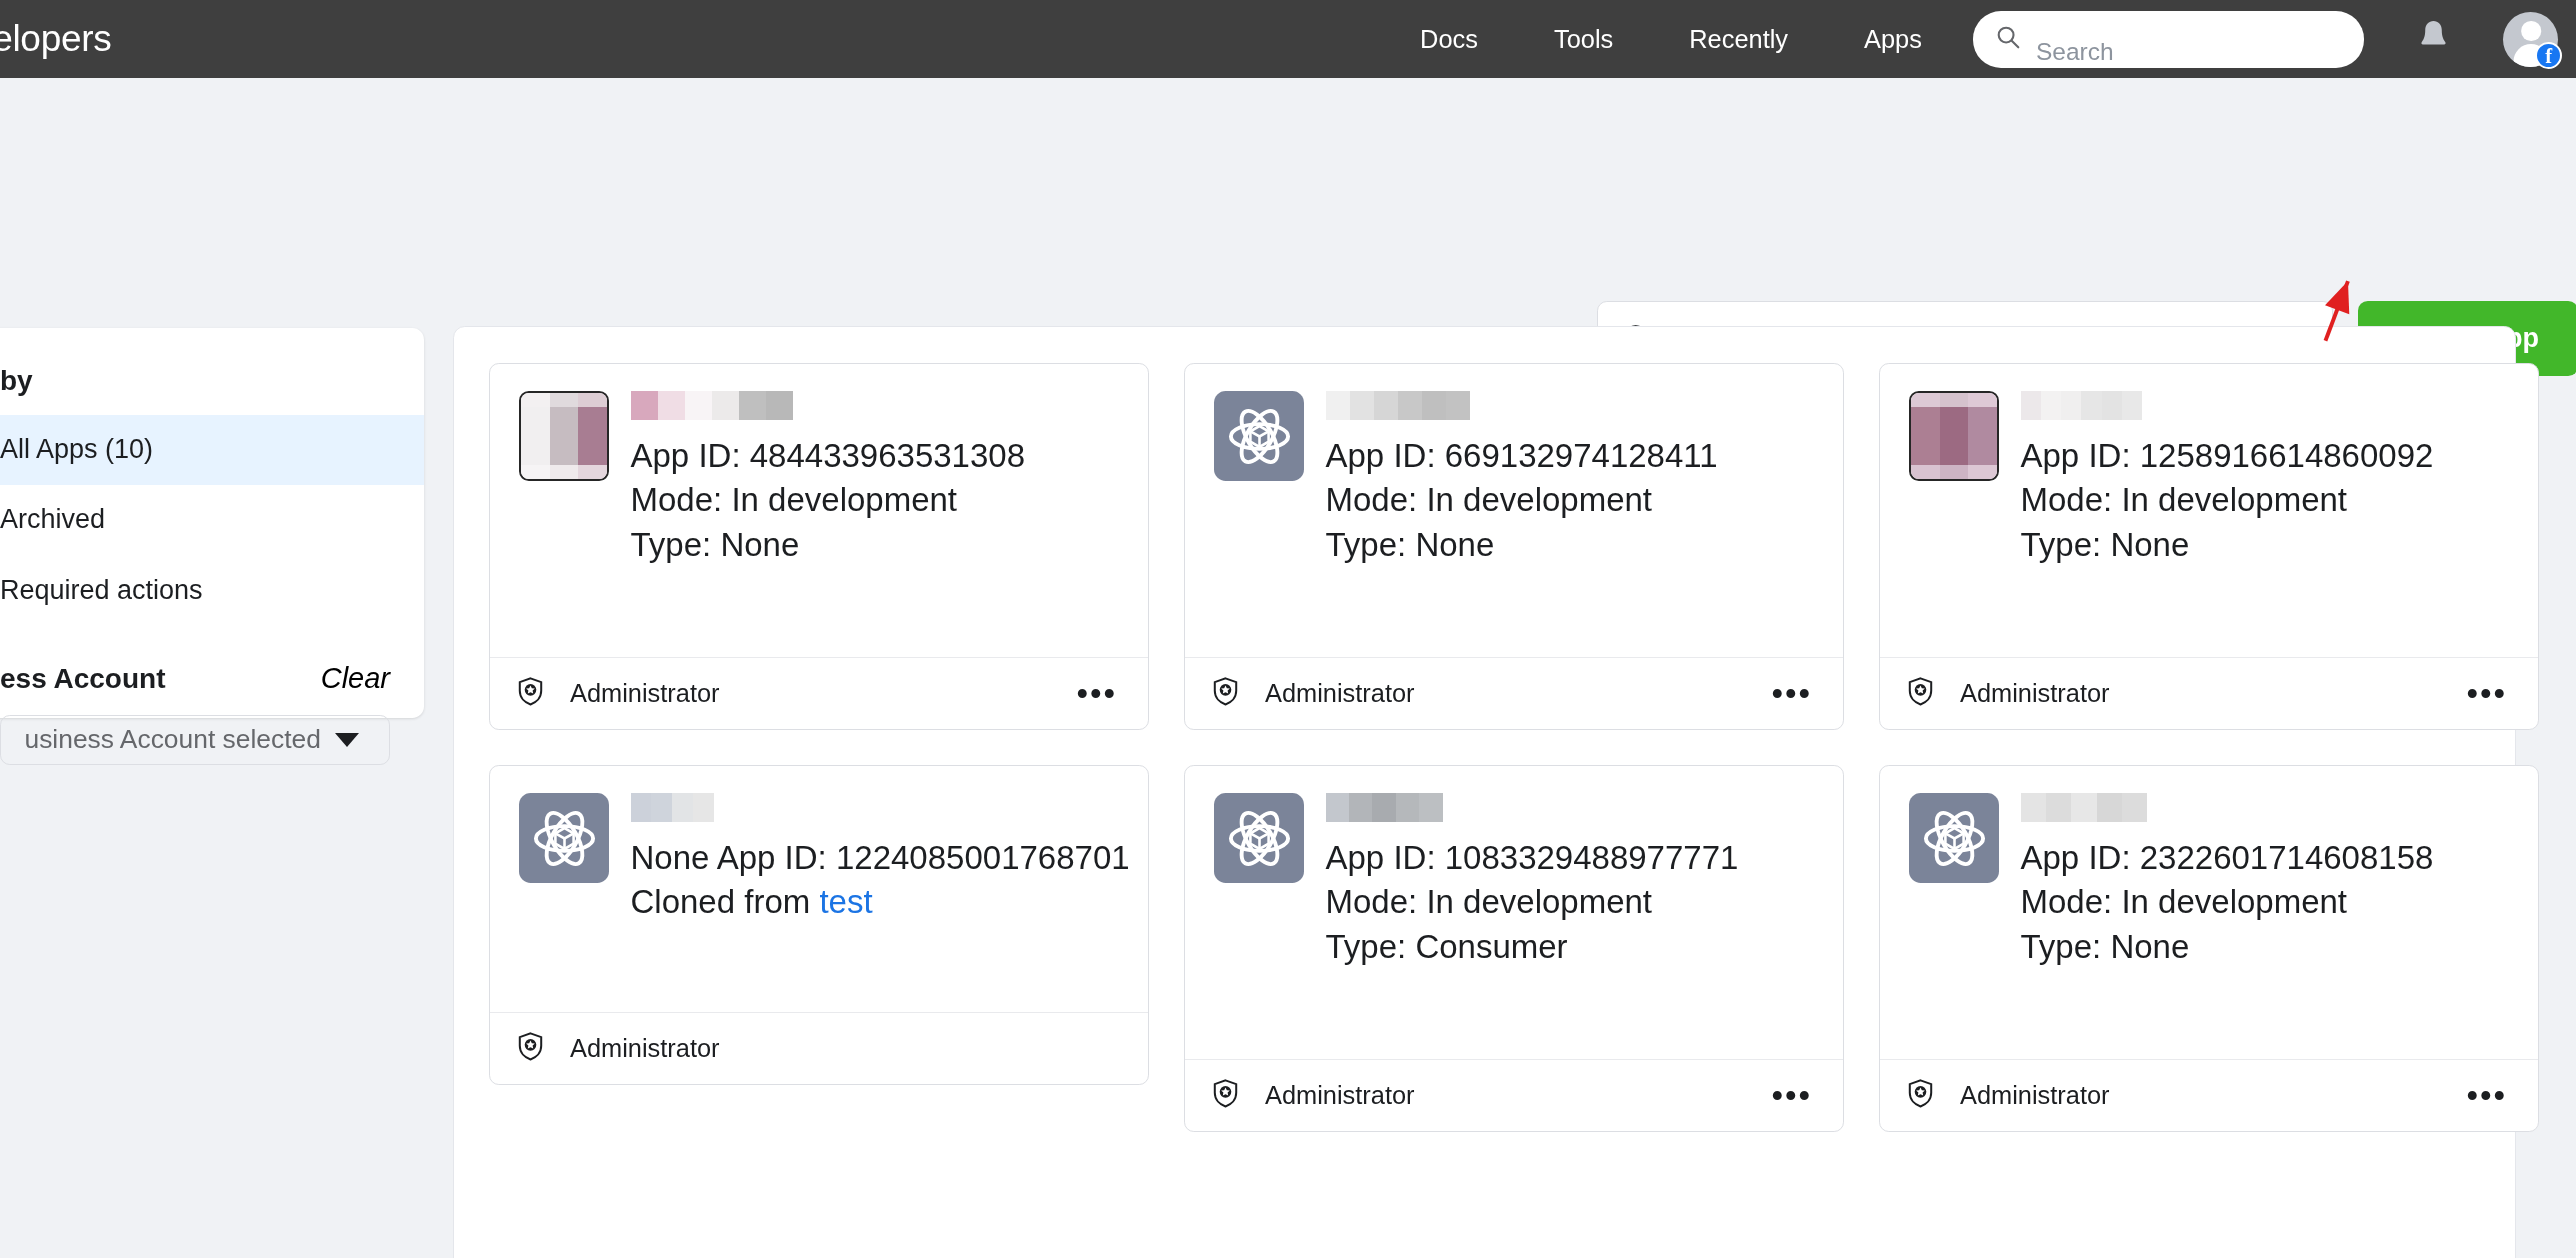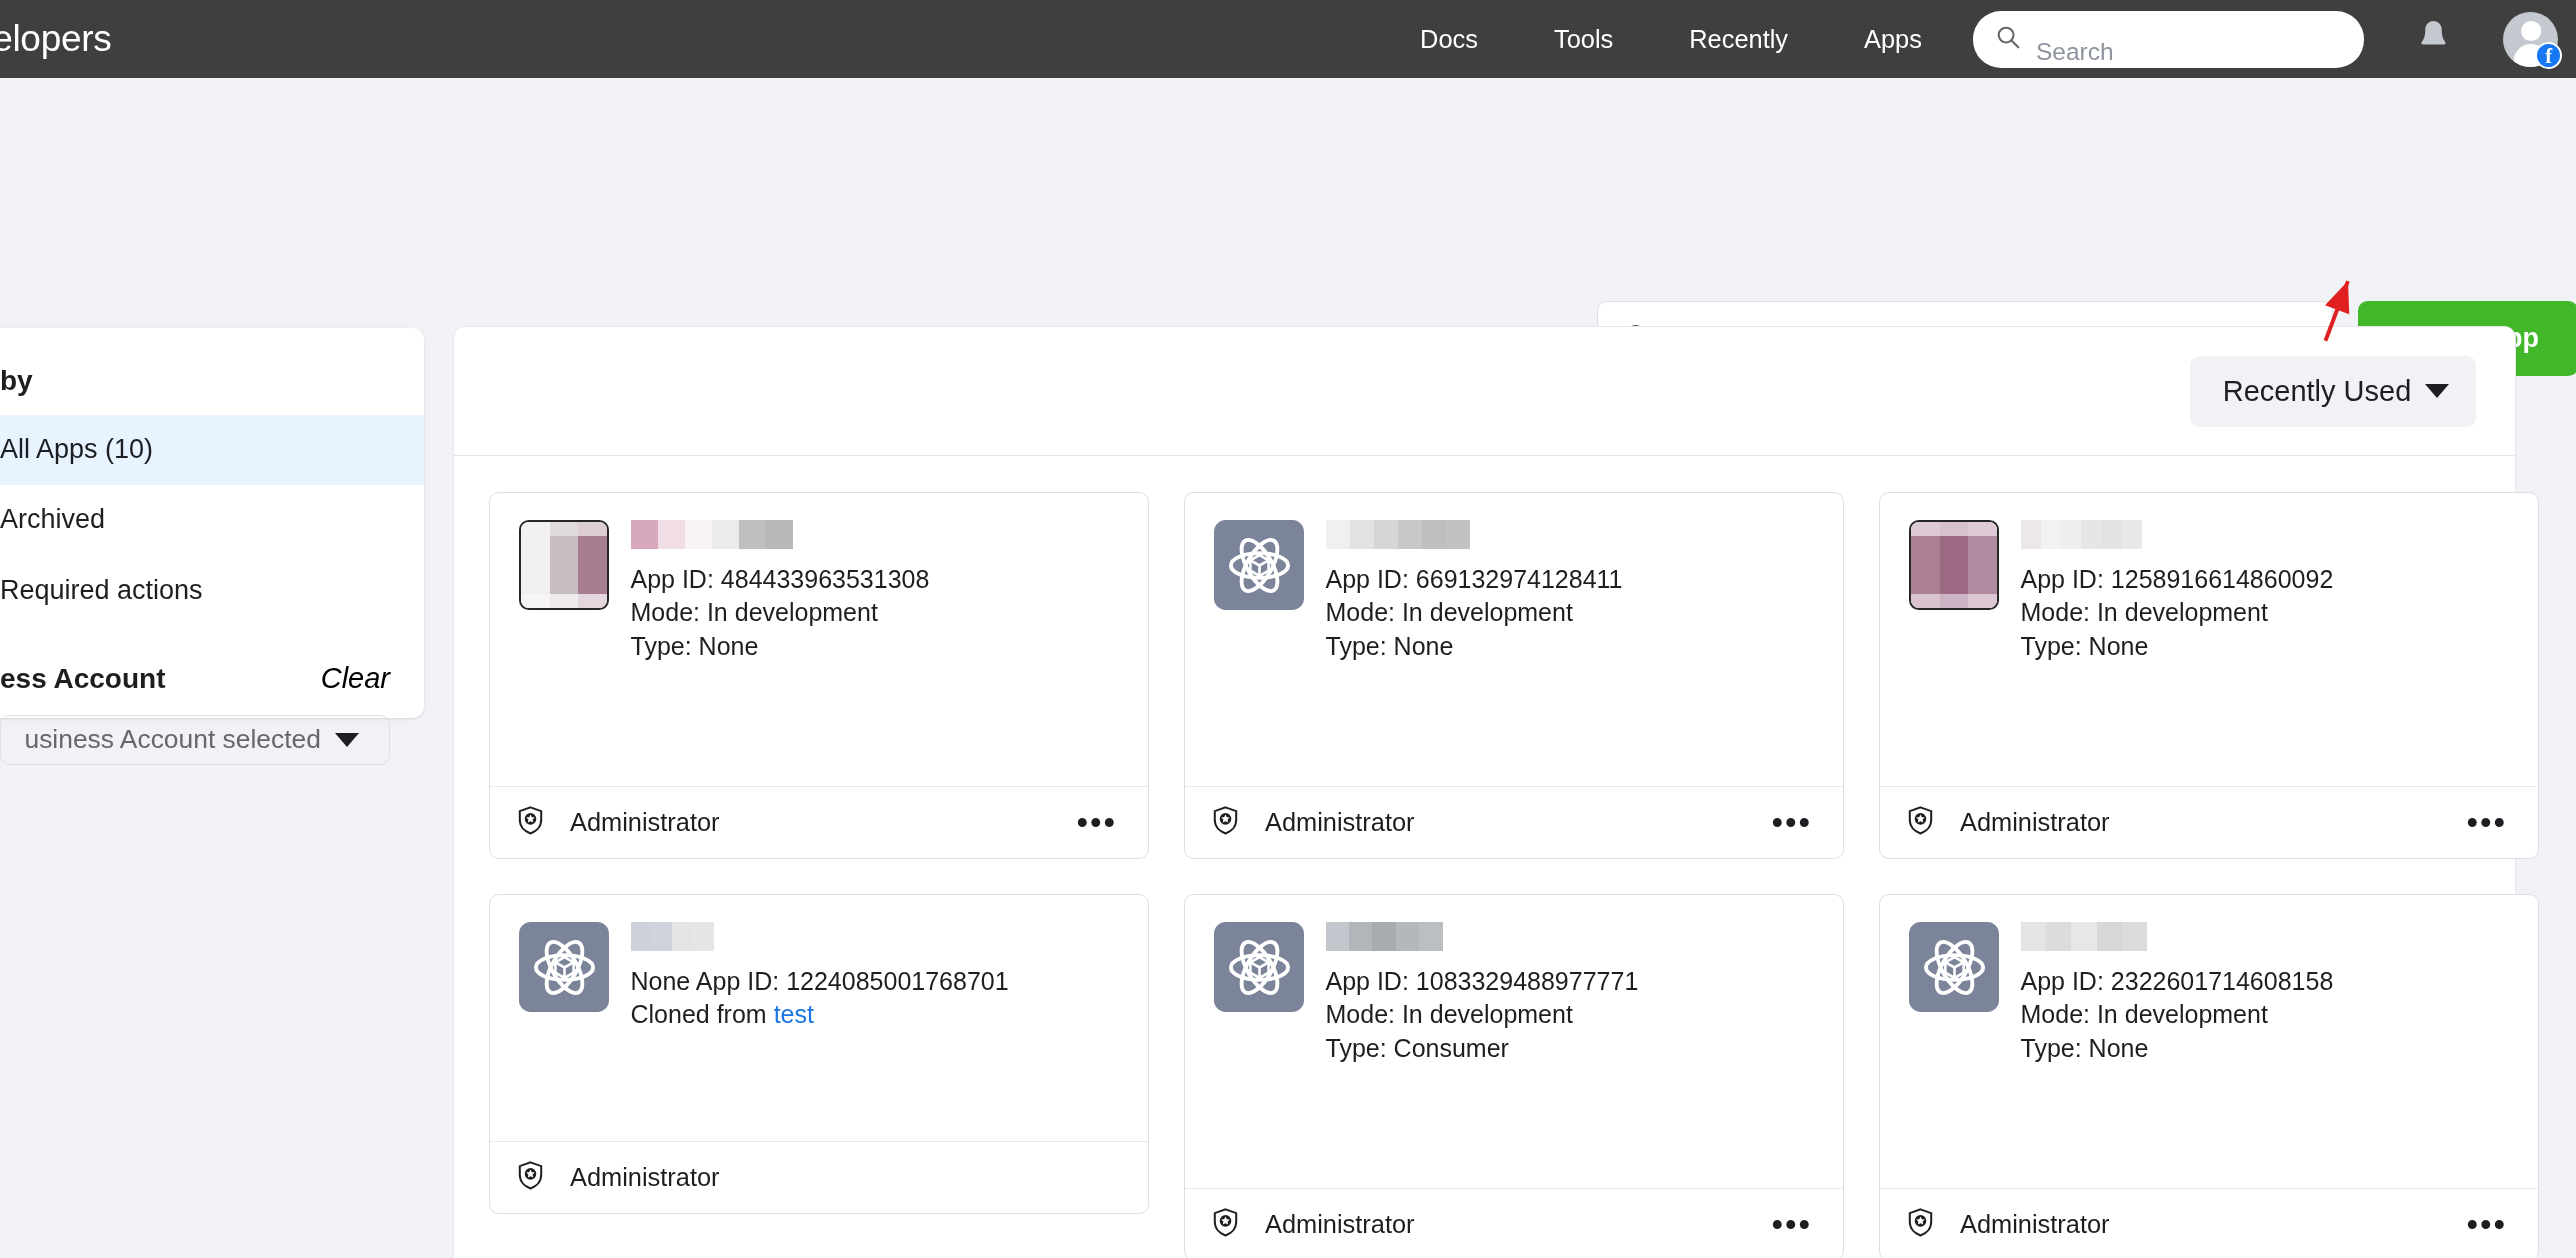--- a/index.html
+++ b/index.html
@@ -215,21 +215,21 @@
   .app-icon.pixelated { display: grid; grid-template-columns: repeat(3, 1fr); grid-template-rows: 13.7px 1fr 13.7px; border: 2px solid #262626; border-radius: 9.8px; }
 
   .card-text { display: flex; flex-direction: column; }
   .name-blur {
     height: 29px;
     margin-bottom: 13.7px;
     display: flex;
   }
   .name-blur span { height: 100%; display: block; }
   .card-line {
-    font-size: 25px; color: #1c1e21;
+    font-size: 33px; color: #1c1e21;
     line-height: 1.35;
     white-space: nowrap;
   }
   .card-line a { color: #1b74e4; text-decoration: none; cursor: pointer; }
 
   .card-footer {
     height: 72px;
     border-top: 1px solid #e9eaed;
     display: flex; align-items: center; justify-content: space-between;
     padding: 0 27px 0 27px;
@@ -307,26 +307,20 @@
     </div>
     <div class="sb-select-wrap">
       <div class="sb-select">
         <span class="sb-select-label">usiness Account selected</span>
         <span class="caret-down"></span>
       </div>
     </div>
   </div>
 
   <div class="main-panel">
-    <div class="sort-row">
-      <div class="sort-pill">
-        <span class="sort-pill-label">Recently Used</span>
-        <span class="caret-down"></span>
-      </div>
-    </div>
     <div class="cards-grid">
         <div class="app-card tall">
           <div class="card-body">
         <div class="app-icon pixelated">
               <div style="background:#f3f0f1"></div>
               <div style="background:#e0dadd"></div>
               <div style="background:#ddcdd4"></div>
               <div style="background:#f1eff0"></div>
               <div style="background:#c6bcc1"></div>
               <div style="background:#a87d92"></div>

